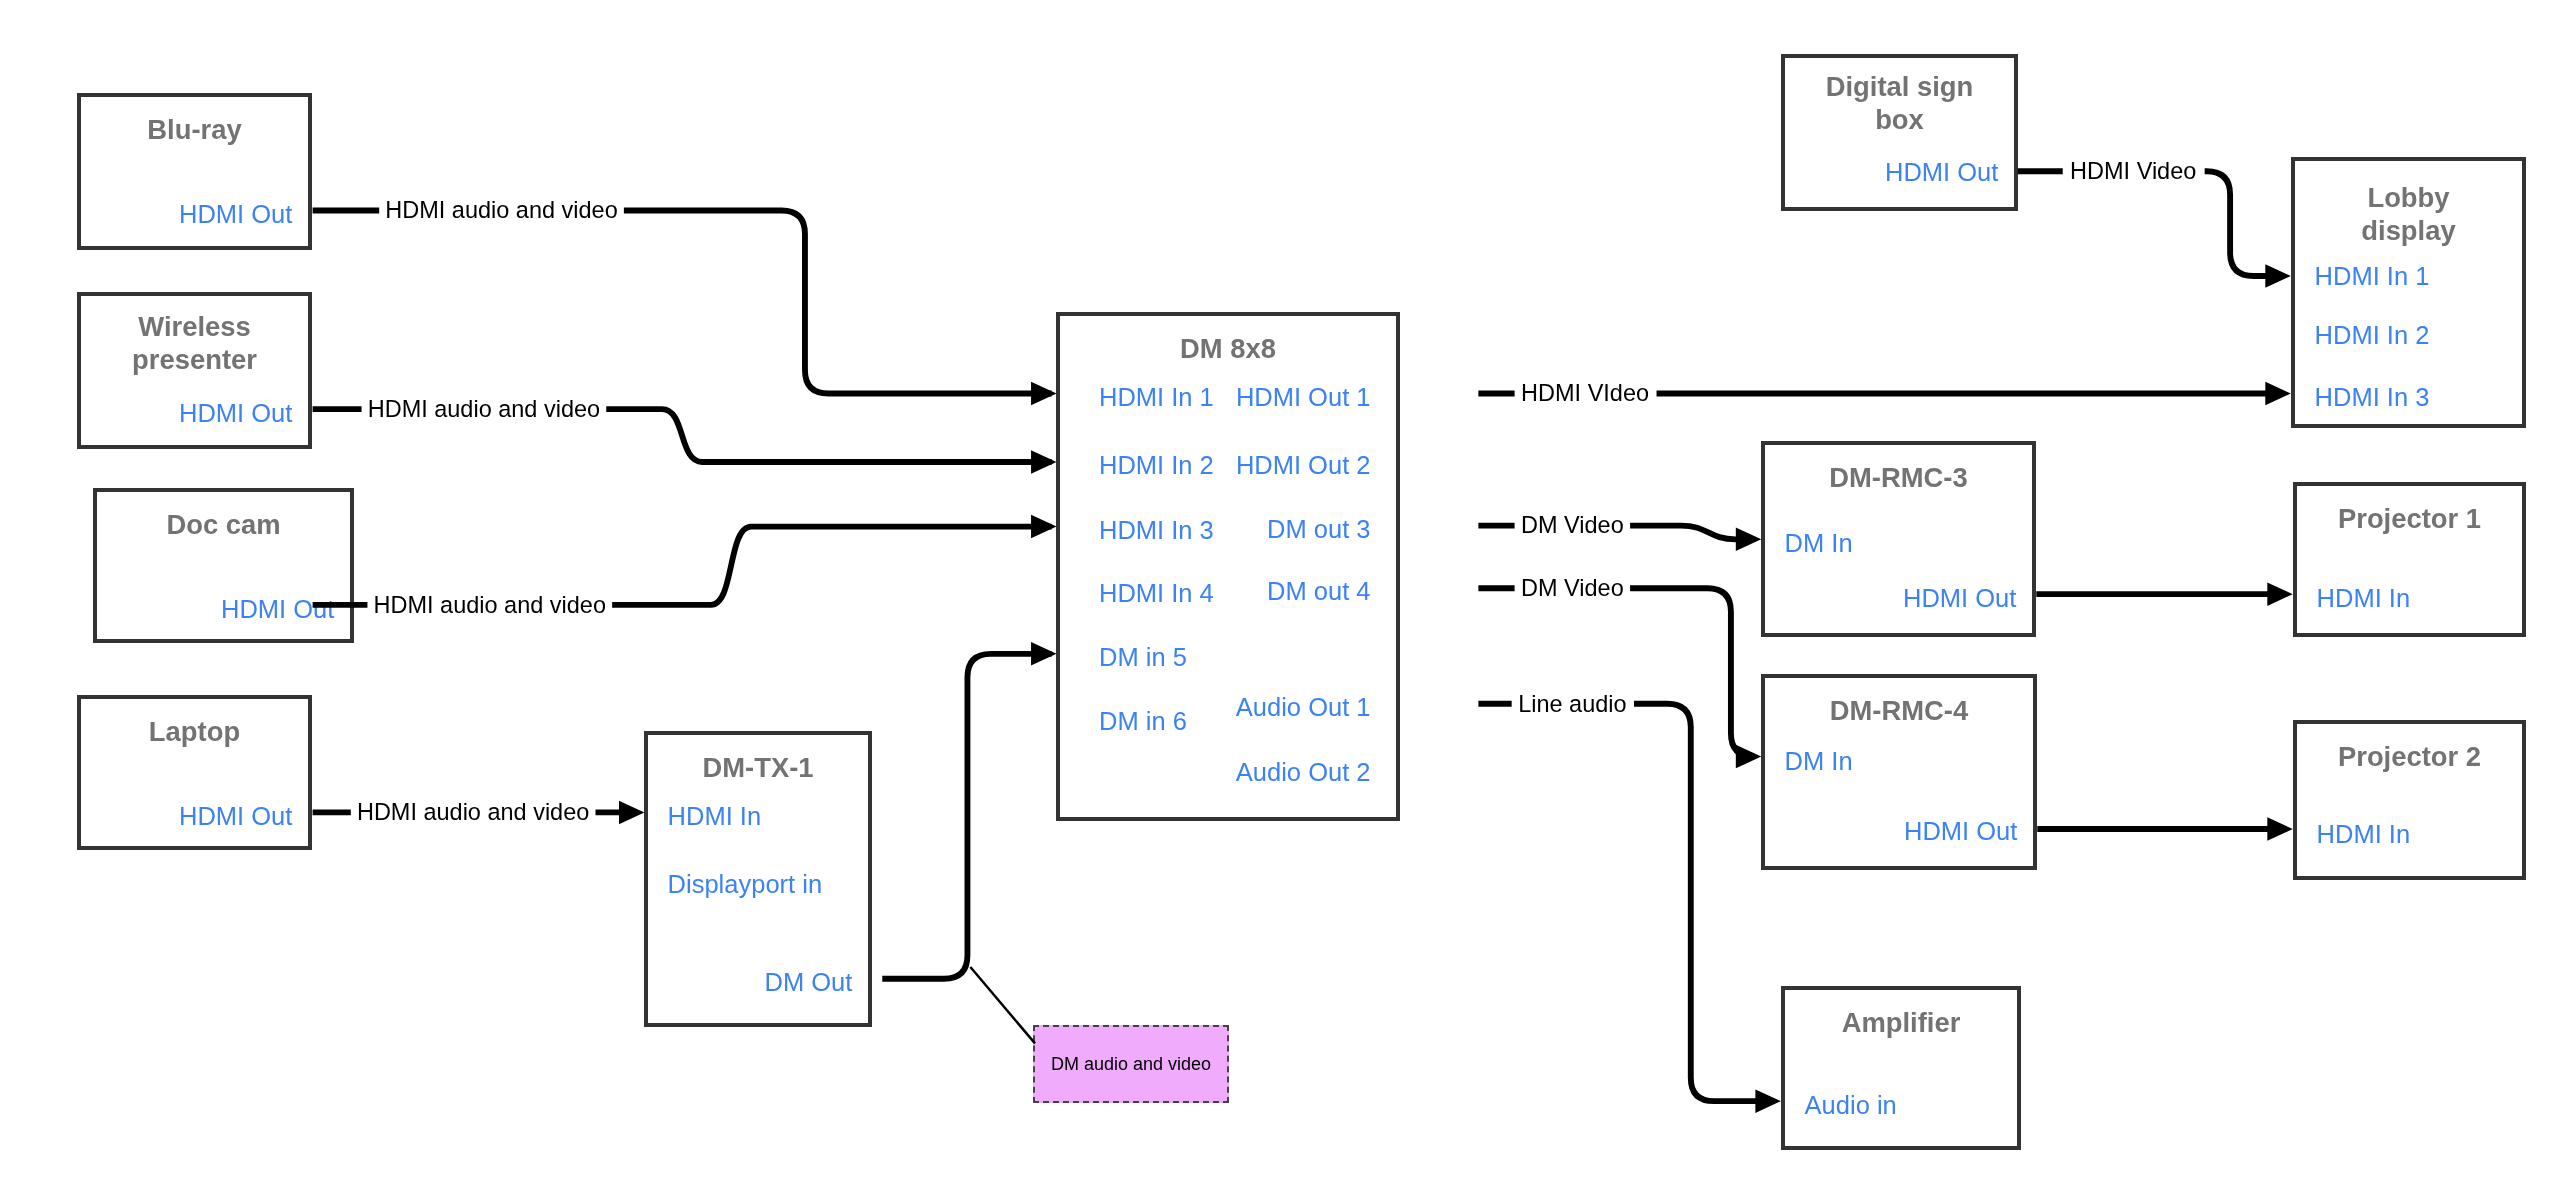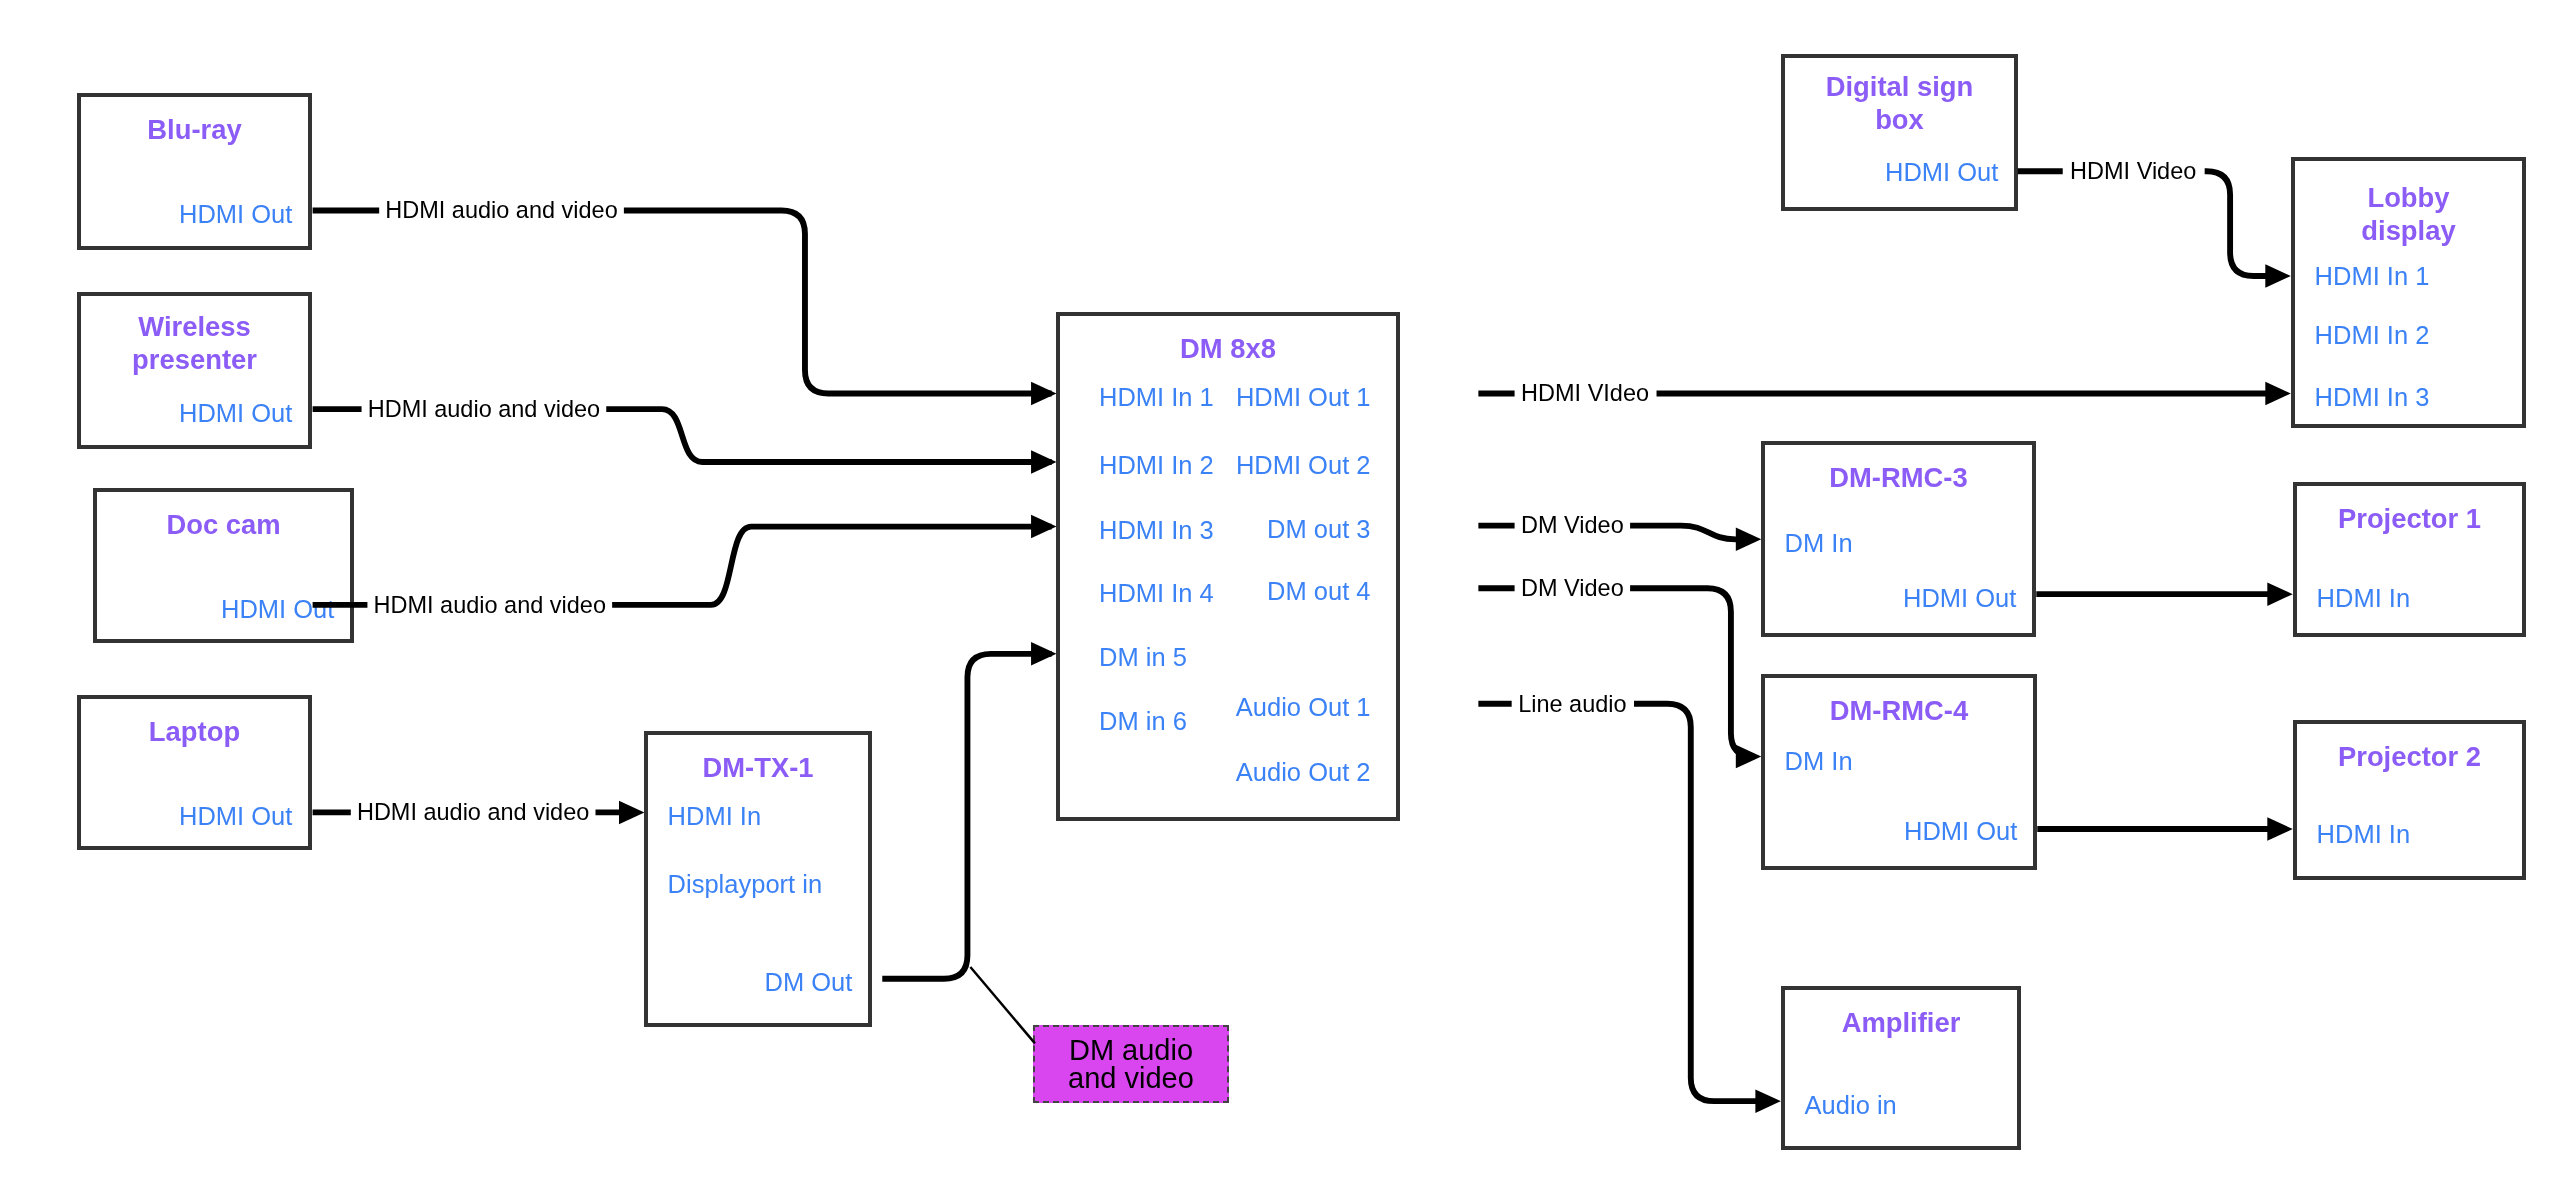--- a/index.html
+++ b/index.html
@@ -6,33 +6,33 @@
   .canvas{
     position:relative;width:2576px;height:1201px;background:#ffffff;
     font-family:"Liberation Sans",sans-serif;color:#000;overflow:hidden;
   }
   .wires{position:absolute;left:0;top:0;width:2576px;height:1201px;pointer-events:none;}
   .box{
     position:absolute;box-sizing:border-box;border:4.9px solid #333333;background:#ffffff;
   }
   .title{
     position:absolute;left:0;right:0;top:15.7px;padding:0 39px;text-align:center;
-    font-weight:bold;font-size:27.4px;line-height:33px;color:#8b5cf6;
+    font-weight:bold;font-size:27.4px;line-height:33px;color:#737373;
   }
   .port{
     position:absolute;font-size:25.5px;line-height:33px;white-space:nowrap;color:#3b82f6;
   }
   .port.pl{left:19.6px;}
   .port.pr{right:15.7px;text-align:right;}
   .dm8x8 .port.pl{left:39px;}
   .dm8x8 .port.pr{right:25.5px;}
   .note{
     position:absolute;left:1033px;top:1025px;width:196px;height:78px;box-sizing:border-box;
-    border:2.4px dashed #444;background:#d946ef;display:flex;align-items:center;justify-content:center;
-    text-align:center;font-size:29px;line-height:28px;padding:3.9px 13.7px;
+    border:2.4px dashed #444;background:#f0abfc;display:flex;align-items:center;justify-content:center;
+    text-align:center;font-size:18px;line-height:28px;padding:3.9px 13.7px;
   }
   .wire{stroke:#000;stroke-width:6;fill:none;stroke-linejoin:round;}
   .leader{stroke:#000;stroke-width:2.5;fill:none;}
   .ah{fill:#000;stroke:none;}
   .lbl-bg{fill:#ffffff;stroke:none;}
   .wire-label{font-family:"Liberation Sans",sans-serif;font-size:24px;fill:#000;text-anchor:middle;}
 </style>
 </head>
 <body>
 

